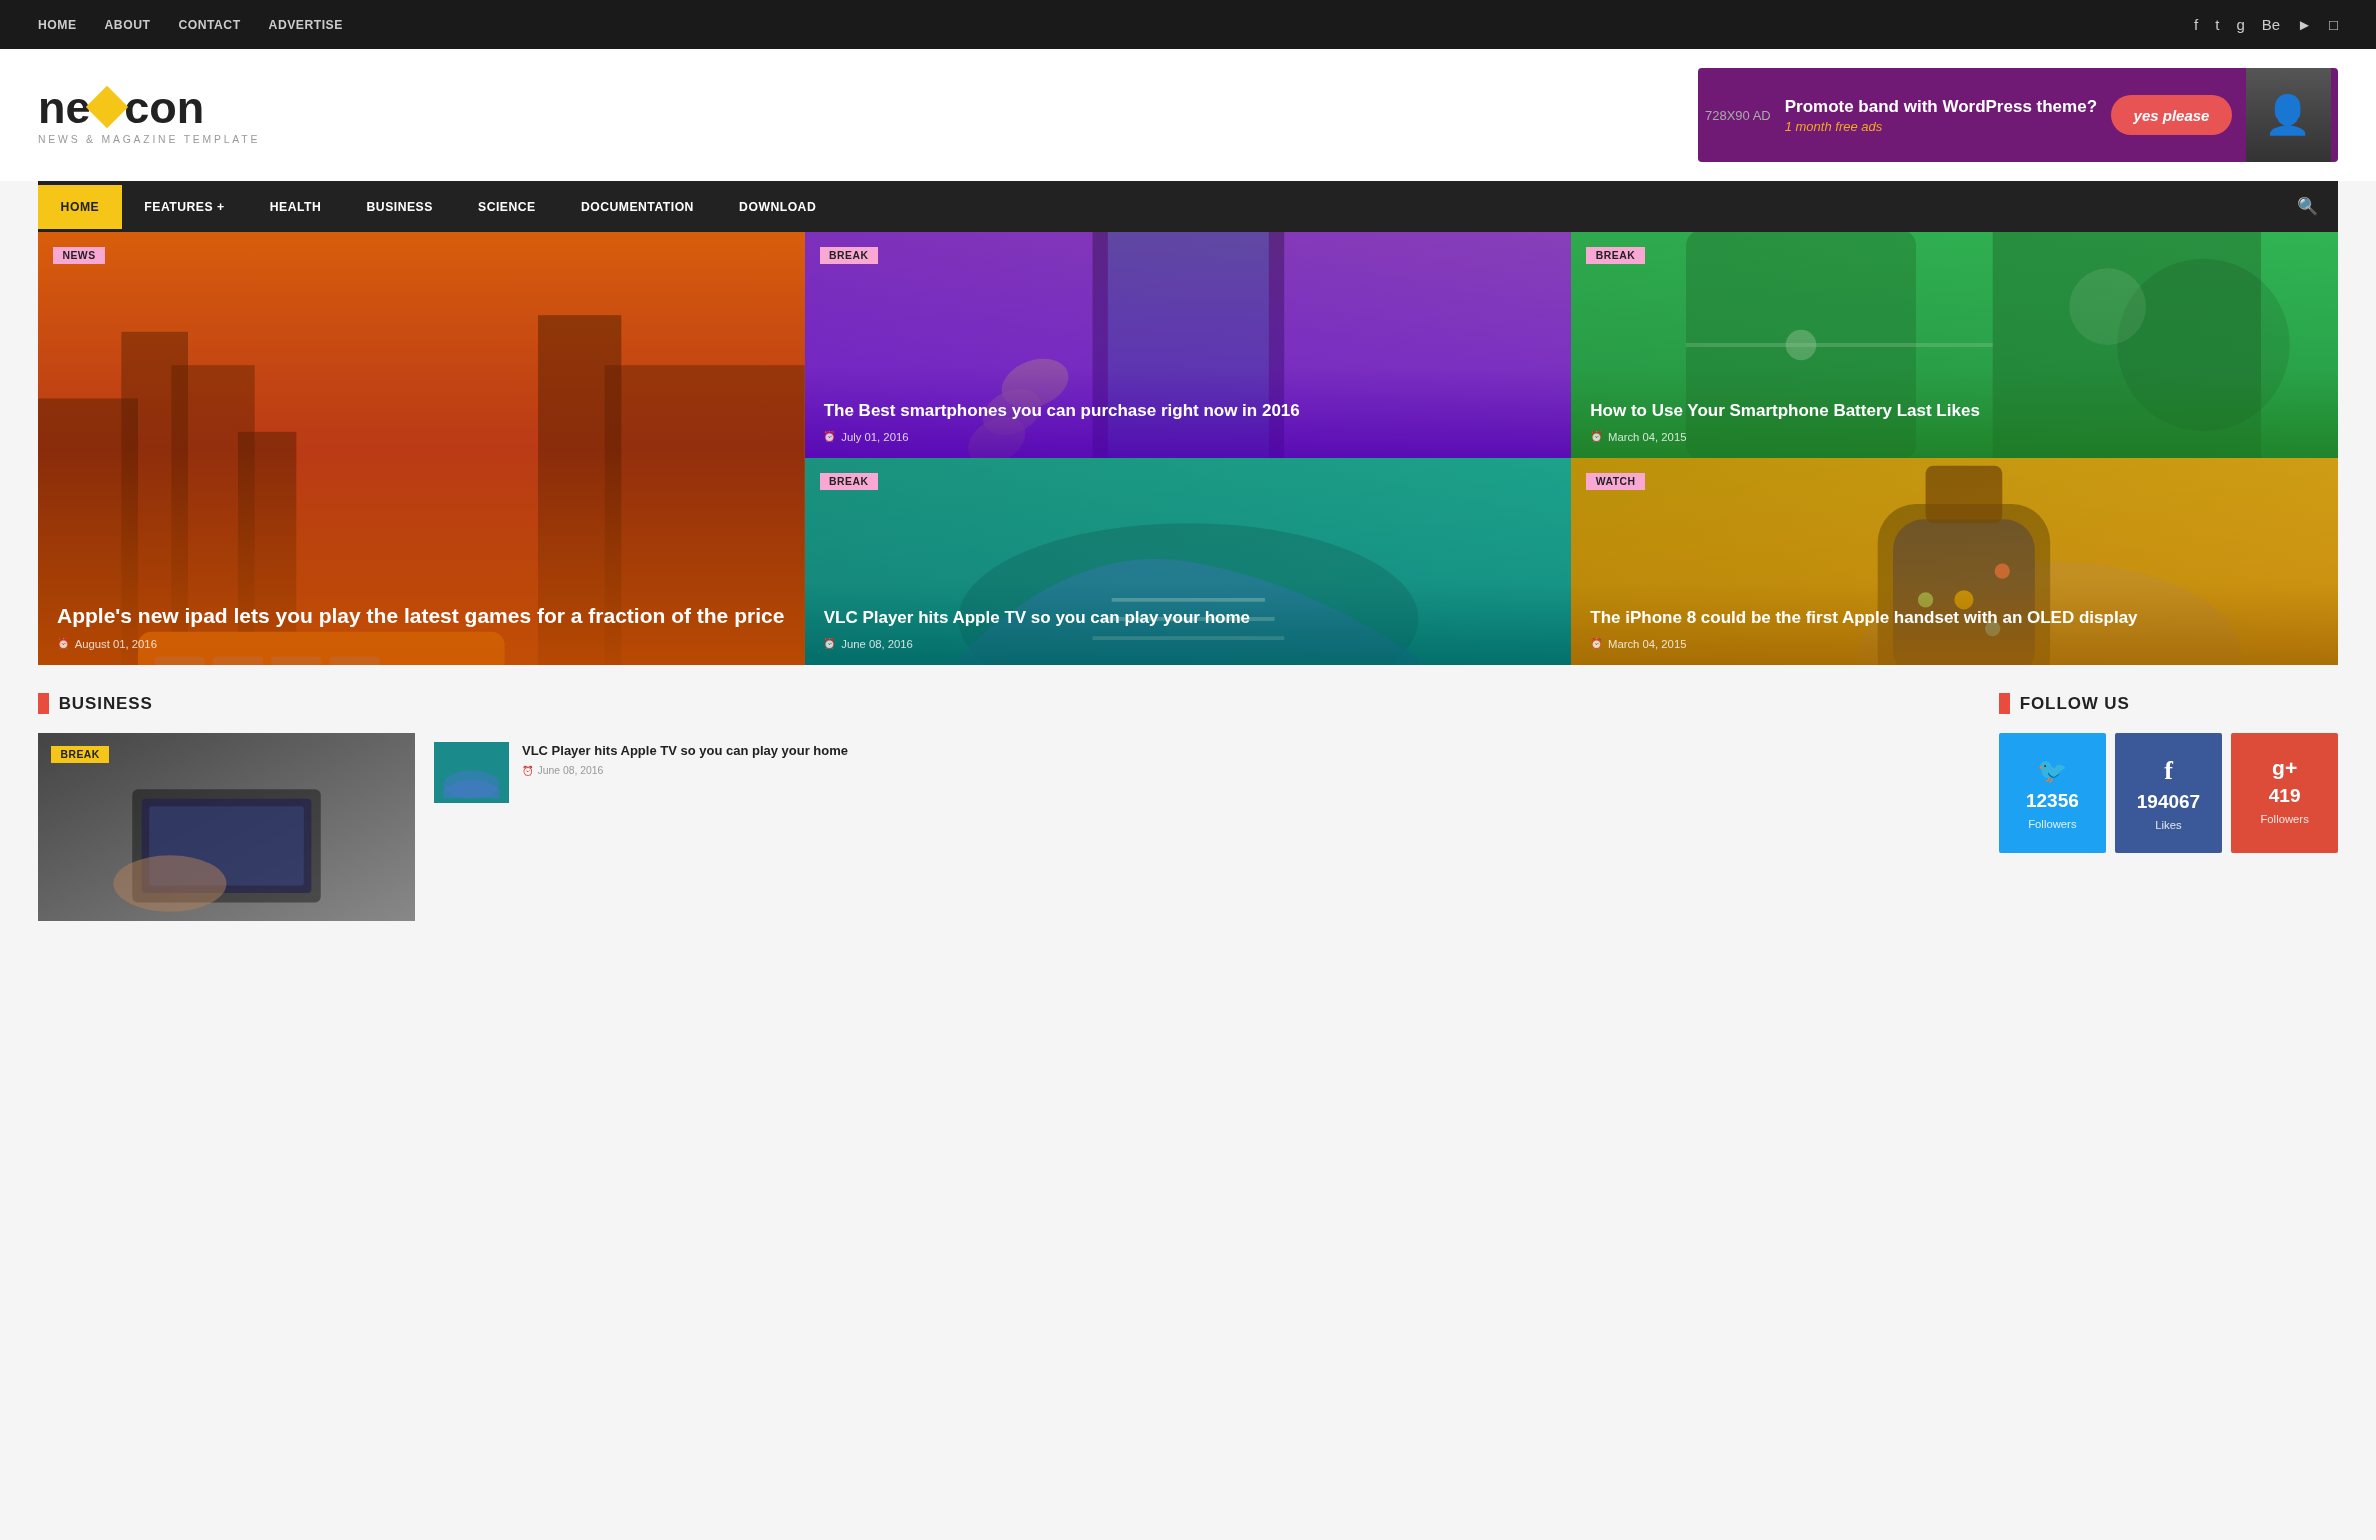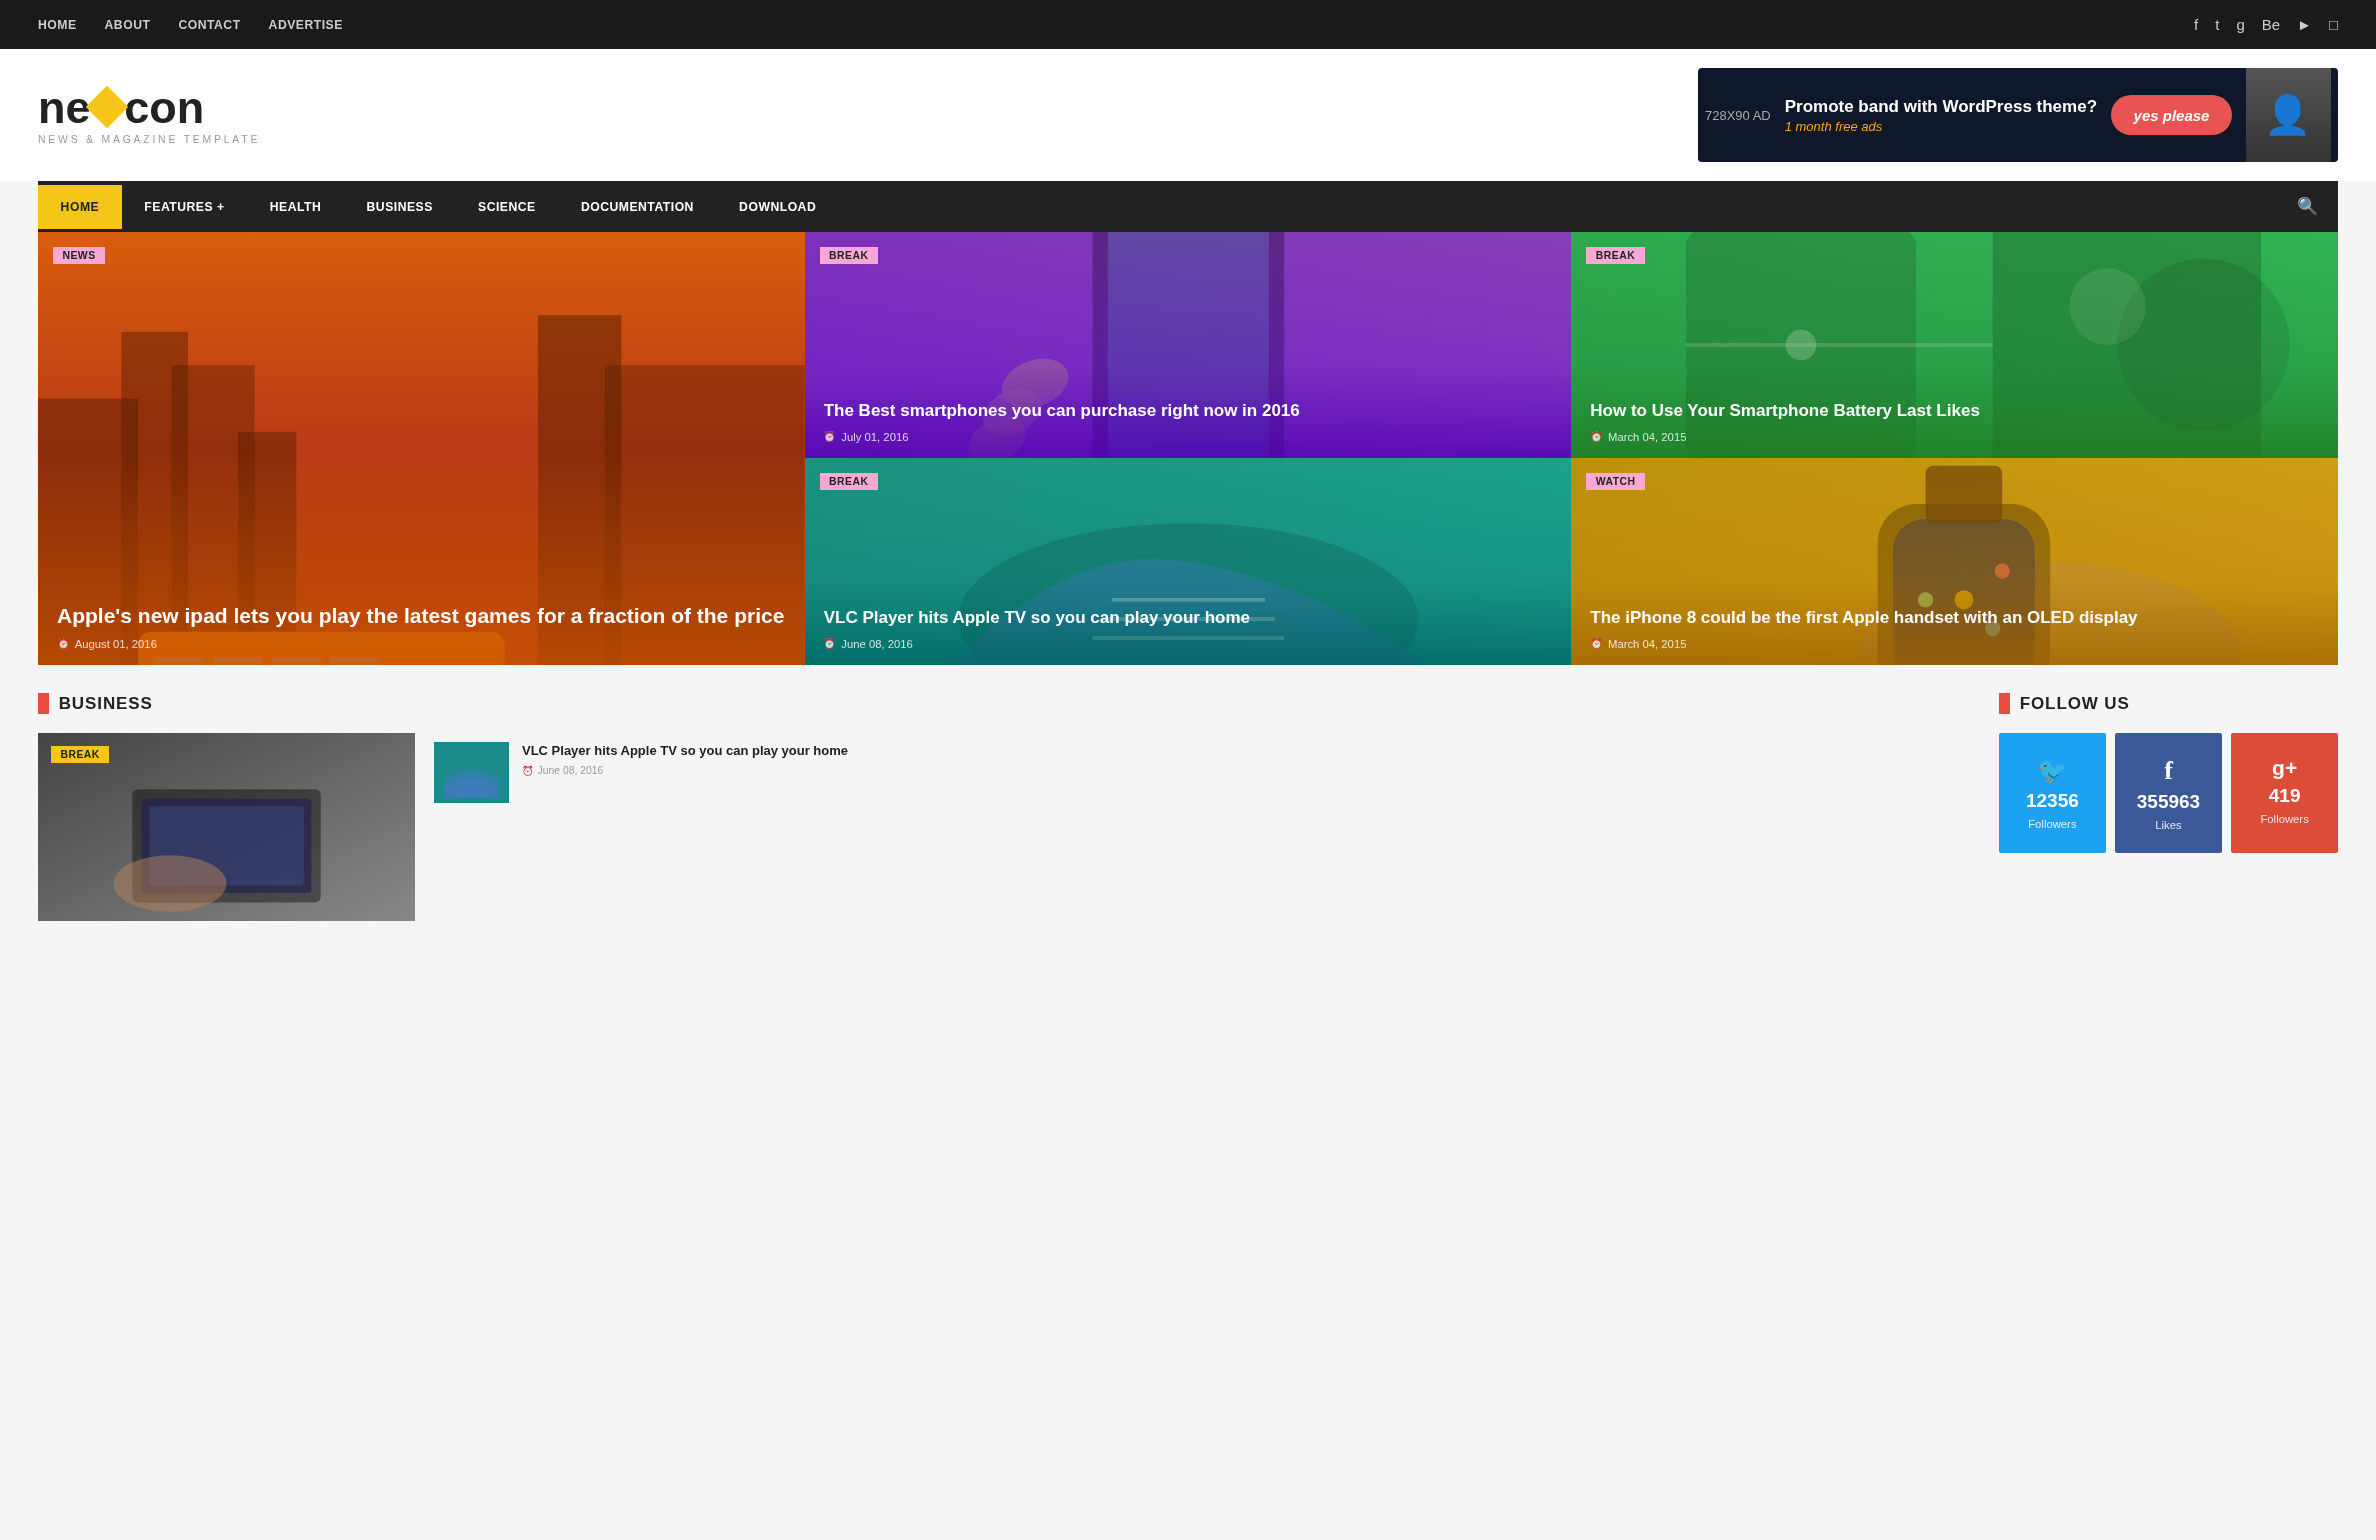--- a/index.html
+++ b/index.html
@@ -47,21 +47,21 @@
       font-family: Arial Black, sans-serif;
     }
     .logo-tagline {
       font-size: 10.4px;
       letter-spacing: 2.8px;
       color: #999;
       text-transform: uppercase;
       margin-top: 3.8px;
     }
     .banner-ad {
-      background: #0f172a;
+      background: #701a75;
       width: 640px;
       height: 94px;
       display: flex;
       align-items: center;
       justify-content: space-around;
       border-radius: 3.8px;
       overflow: hidden;
       position: relative;
     }
     .banner-ad-headline { font-size: 17px; font-weight: bold; color: #fff; line-height: 1.3; }
@@ -600,21 +600,21 @@
     <div class="follow-grid">
 
       <div class="follow-card twitter">
         <span class="follow-icon">🐦</span>
         <span class="follow-count">12356</span>
         <span class="follow-label">Followers</span>
       </div>
 
       <div class="follow-card facebook">
         <span class="follow-icon" style="font-family:serif;font-weight:bold;font-size:26px;">f</span>
-        <span class="follow-count">355963</span>
+        <span class="follow-count">194067</span>
         <span class="follow-label">Likes</span>
       </div>
 
       <div class="follow-card googleplus">
         <span class="follow-icon" style="font-size:21px;font-weight:bold;">g+</span>
         <span class="follow-count">419</span>
         <span class="follow-label">Followers</span>
       </div>
 
     </div>

